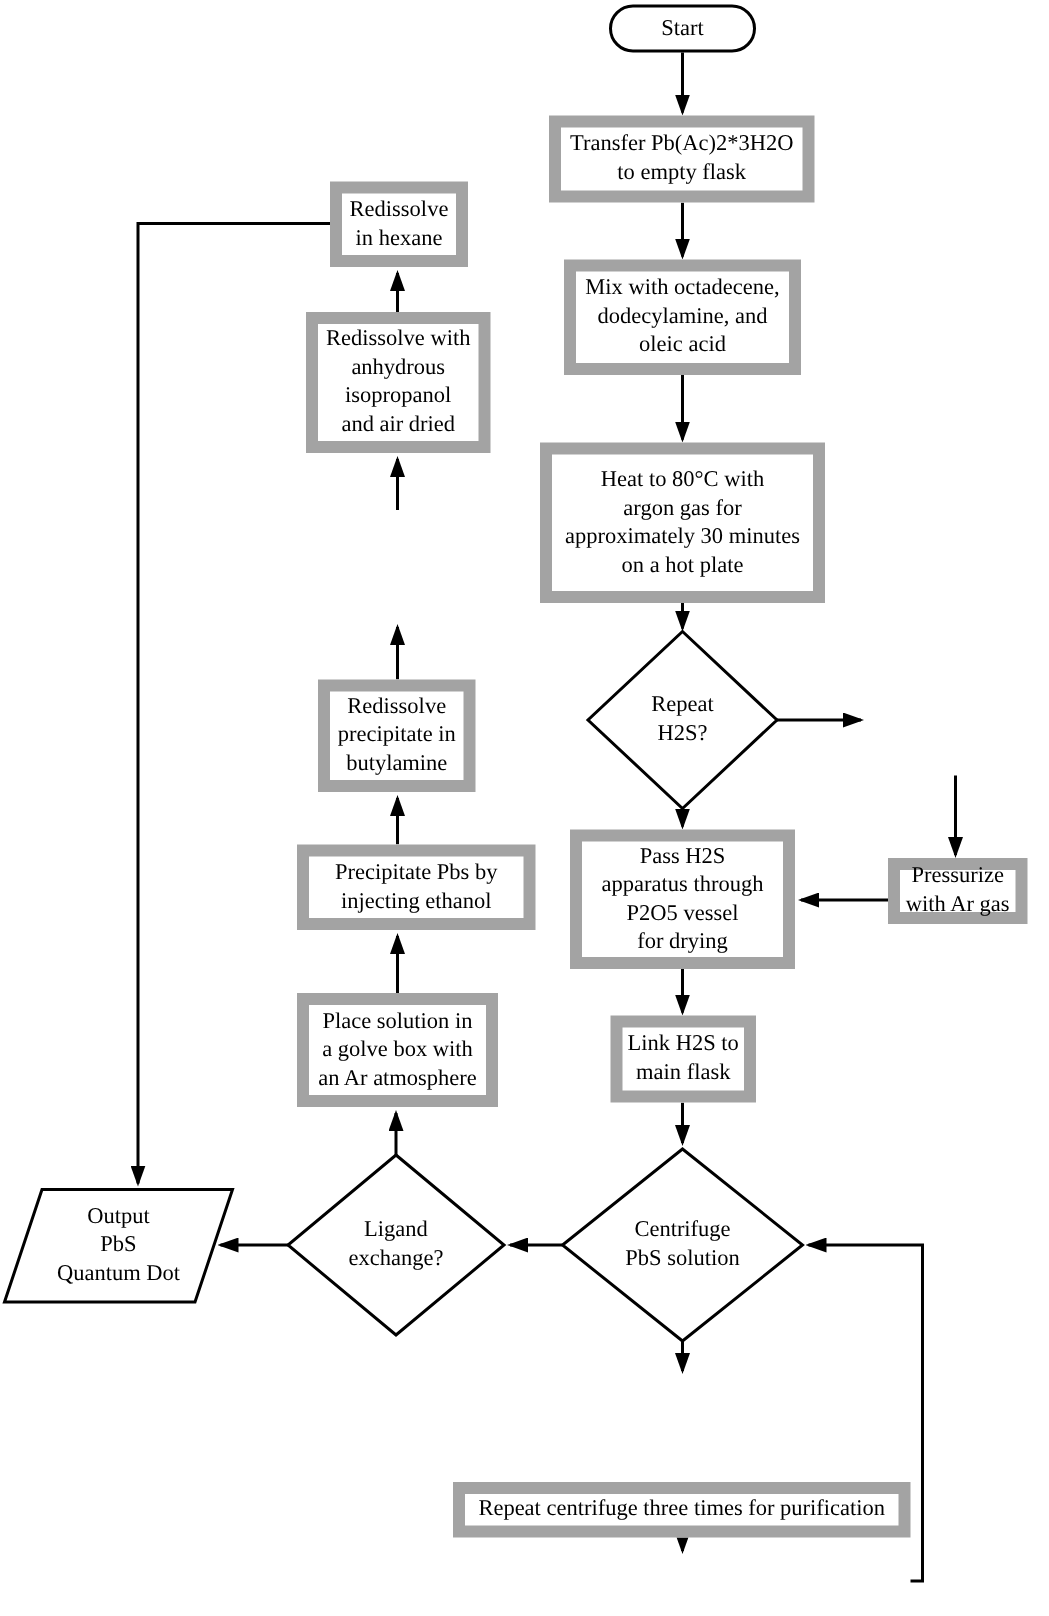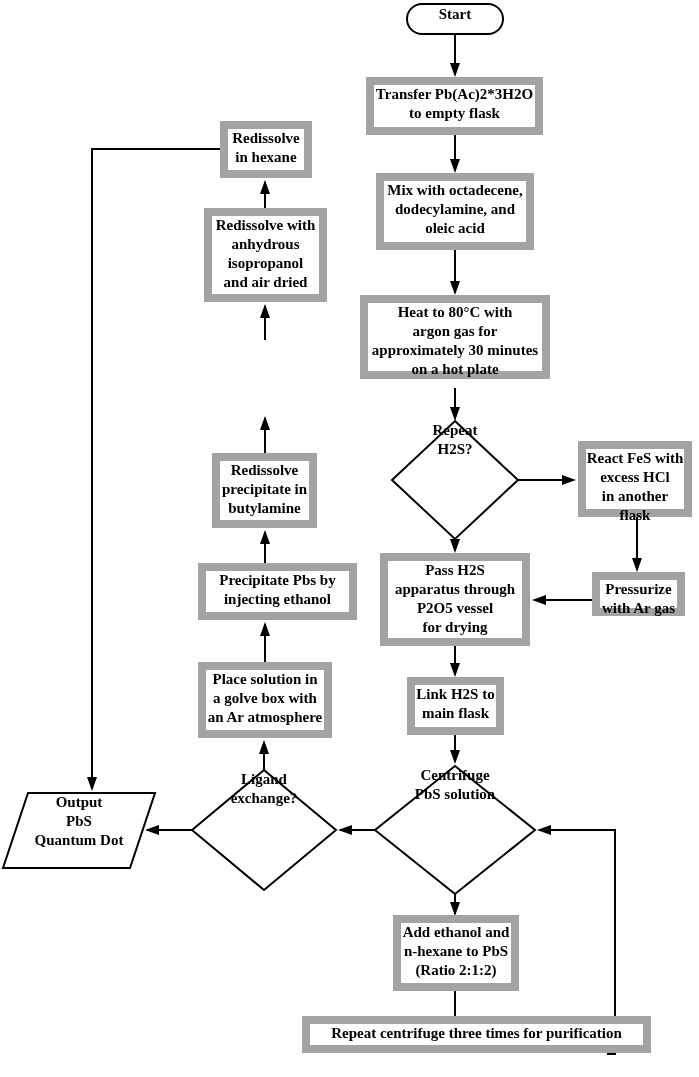--- a/index.html
+++ b/index.html
@@ -9,27 +9,26 @@
     height: 1077px;
     background: #ffffff;
     font-family: "Liberation Serif", "DejaVu Serif", serif;
     color: #000000;
     overflow: hidden;
   }
   .wires { position: absolute; left: 0; top: 0; }
   .node {
     position: absolute;
     display: flex;
-    align-items: flex-start;
+    align-items: center;
     justify-content: center;
     text-align: center;
     box-sizing: border-box;
     font-size: 15px;
     line-height: 19px;
-    font-weight: bold;
   }
   .node span { white-space: pre-line; display: block; }
   .rect  { background: #ffffff; border: 8px solid #a3a3a3; }
   .term  { background: #ffffff; border: 2px solid #000000; border-radius: 17px; }
   .shape-label { background: transparent; }
   .oneline span { white-space: nowrap; }
 </style>
 </head>
 <body>
 
@@ -83,37 +82,32 @@
     <span>Transfer Pb(Ac)2*3H2O
 to empty flask</span>
   </div>
 
   <div class="node rect" style="left:376px;top:173px;width:158px;height:77px">
     <span>Mix with octadecene,
 dodecylamine, and
 oleic acid</span>
   </div>
 
-  <div class="node rect" style="left:360px;top:295px;width:190px;height:84px">
+  <div class="node rect" style="left:360px;top:295px;width:190px;height:107px">
     <span>Heat to 80°C with
 argon gas for
 approximately 30 minutes
 on a hot plate</span>
   </div>
 
   <div class="node shape-label" style="left:392px;top:421px;width:126px;height:118px">
     <span>Repeat
 H2S?</span>
   </div>
 
-  <div class="node rect" style="left:578px;top:441px;width:114px;height:76px">
-    <span>React FeS with
-excess HCl
-in another flask</span>
-  </div>
 
   <div class="node rect" style="left:592px;top:572px;width:93px;height:44px">
     <span>Pressurize
 with Ar gas</span>
   </div>
 
   <div class="node rect" style="left:380px;top:553px;width:150px;height:93px">
     <span>Pass H2S
 apparatus through
 P2O5 vessel
@@ -123,27 +117,22 @@
   <div class="node rect" style="left:407px;top:677px;width:97px;height:58px">
     <span>Link H2S to
 main flask</span>
   </div>
 
   <div class="node shape-label" style="left:375px;top:766px;width:160px;height:128px">
     <span>Centrifuge
 PbS solution</span>
   </div>
 
-  <div class="node rect" style="left:393px;top:915px;width:126px;height:76px">
-    <span>Add ethanol and
-n-hexane to PbS
-(Ratio 2:1:2)</span>
-  </div>
 
-  <div class="node rect oneline" style="left:302px;top:1016px;width:349px;height:37px">
+  <div class="node rect oneline" style="left:302px;top:988px;width:305px;height:37px">
     <span>Repeat centrifuge three times for purification</span>
   </div>
 
   <div class="node shape-label" style="left:192px;top:770px;width:144px;height:120px">
     <span>Ligand
 exchange?</span>
   </div>
 
   <div class="node rect" style="left:198px;top:662px;width:134px;height:76px">
     <span>Place solution in

